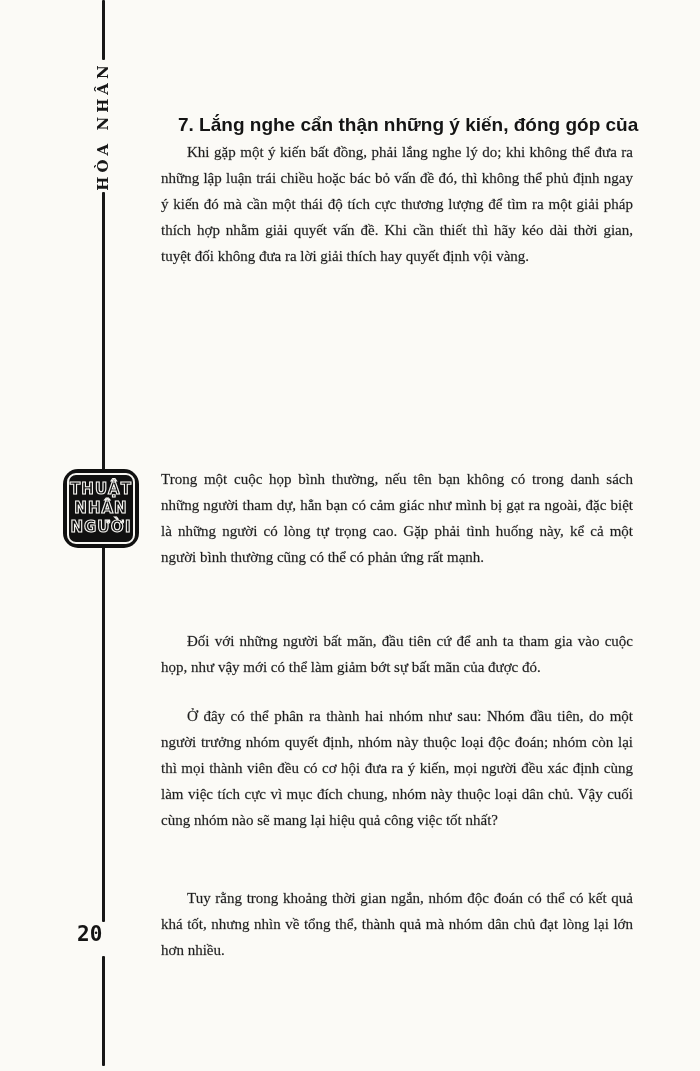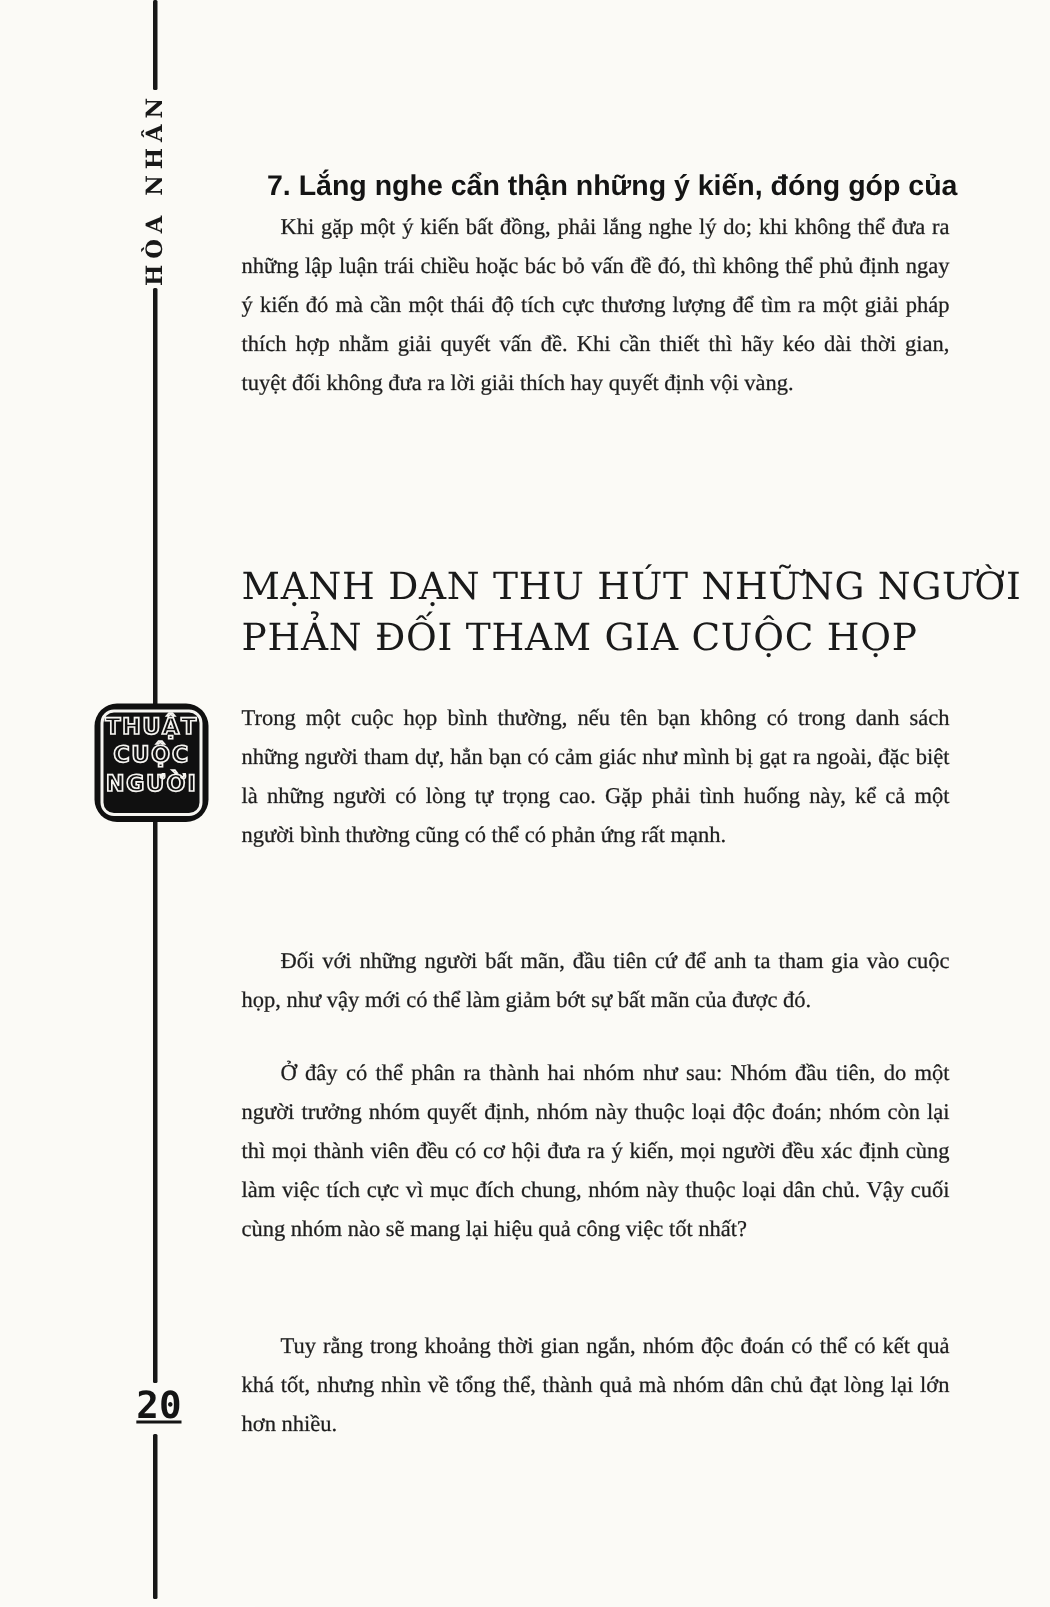--- a/index.html
+++ b/index.html
@@ -34,36 +34,36 @@
   .stamp {
     position: absolute; left: 64px; top: 470px;
     width: 74px; height: 77px;
     background: #101010; border-radius: 14px;
     box-shadow: 0 0 0 1px #101010;
   }
   .stamp-inner {
     position: absolute; inset: 3px;
     border: 2px solid #f6f5f1; border-radius: 9px;
     display: flex; flex-direction: column;
-    align-items: center; 
+    align-items: center; justify-content: center;
   }
   .stamp-line {
     font-family: "DejaVu Sans", sans-serif;
     font-weight: 700; font-size: 15px; line-height: 19px;
     letter-spacing: 1px; color: #f6f5f1; white-space: nowrap;
   }
   @supports (-webkit-text-stroke: 1px white) {
     .stamp-line { color: #101010; -webkit-text-stroke: 1.1px #f6f5f1; }
   }
 
   .page-number {
     position: absolute; left: 77px; top: 922px; width: 44px;
-    text-align: right;
+    text-align: left;
     font-family: "DejaVu Sans Mono", monospace;
-    font-weight: bold; font-size: 25px; color: #141414; text-decoration: underline;
+    font-weight: bold; font-size: 21px; color: #141414;
   }
 
   
   .column { position: absolute; left: 161px; width: 472px; }
 
   .subsection-heading {
     top: 60px;
     font-family: "Liberation Sans", sans-serif;
     font-weight: bold; font-size: 19px; line-height: 38px;
     color: #141414;
@@ -101,37 +101,33 @@
 
   <div class="rule rule-top"></div>
   <div class="rule rule-mid"></div>
   <div class="rule rule-bottom"></div>
 
   <div class="author-label">HÒA NHÂN</div>
 
   <div class="stamp">
     <div class="stamp-inner">
       <div class="stamp-line">THUẬT</div>
-      <div class="stamp-line">CUỘC</div>
+      <div class="stamp-line">NHÂN</div>
       <div class="stamp-line">NGƯỜI</div>
     </div>
   </div>
 
   <div class="page-number">20</div>
 
   <div class="column subsection-heading">
     <div class="h-line first">7. Lắng nghe cẩn thận những ý kiến, đóng góp của</div>
   </div>
 
   <p class="column para p1">Khi gặp một ý kiến bất đồng, phải lắng nghe lý do; khi không thể đưa ra những lập luận trái chiều hoặc bác bỏ vấn đề đó, thì không thể phủ định ngay ý kiến đó mà cần một thái độ tích cực thương lượng để tìm ra một giải pháp thích hợp nhằm giải quyết vấn đề. Khi cần thiết thì hãy kéo dài thời gian, tuyệt đối không đưa ra lời giải thích hay quyết định vội vàng.</p>
 
-  <div class="column section-title">
-    <div class="t-line">MẠNH DẠN THU HÚT NHỮNG NGƯỜI</div>
-    <div class="t-line">PHẢN ĐỐI THAM GIA CUỘC HỌP</div>
-  </div>
 
   <p class="column para flush p2">Trong một cuộc họp bình thường, nếu tên bạn không có trong danh sách những người tham dự, hẳn bạn có cảm giác như mình bị gạt ra ngoài, đặc biệt là những người có lòng tự trọng cao. Gặp phải tình huống này, kể cả một người bình thường cũng có thể có phản ứng rất mạnh.</p>
 
   <p class="column para p3">Đối với những người bất mãn, đầu tiên cứ để anh ta tham gia vào cuộc họp, như vậy mới có thể làm giảm bớt sự bất mãn của được đó.</p>
 
   <p class="column para p4">Ở đây có thể phân ra thành hai nhóm như sau: Nhóm đầu tiên, do một người trưởng nhóm quyết định, nhóm này thuộc loại độc đoán; nhóm còn lại thì mọi thành viên đều có cơ hội đưa ra ý kiến, mọi người đều xác định cùng làm việc tích cực vì mục đích chung, nhóm này thuộc loại dân chủ. Vậy cuối cùng nhóm nào sẽ mang lại hiệu quả công việc tốt nhất?</p>
 
   <p class="column para p5">Tuy rằng trong khoảng thời gian ngắn, nhóm độc đoán có thể có kết quả khá tốt, nhưng nhìn về tổng thể, thành quả mà nhóm dân chủ đạt lòng lại lớn hơn nhiều.</p>
 
 </div>

